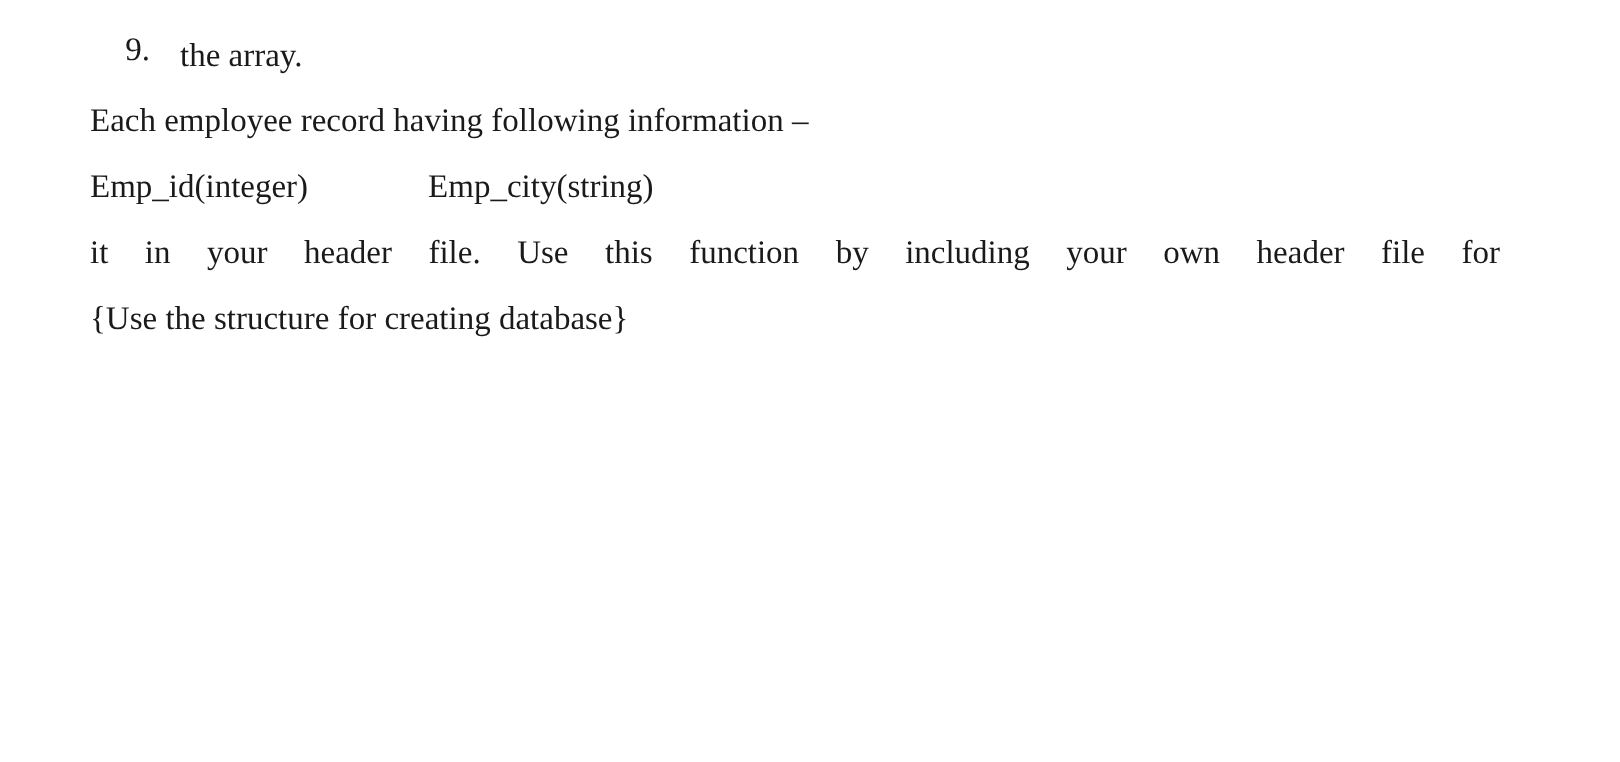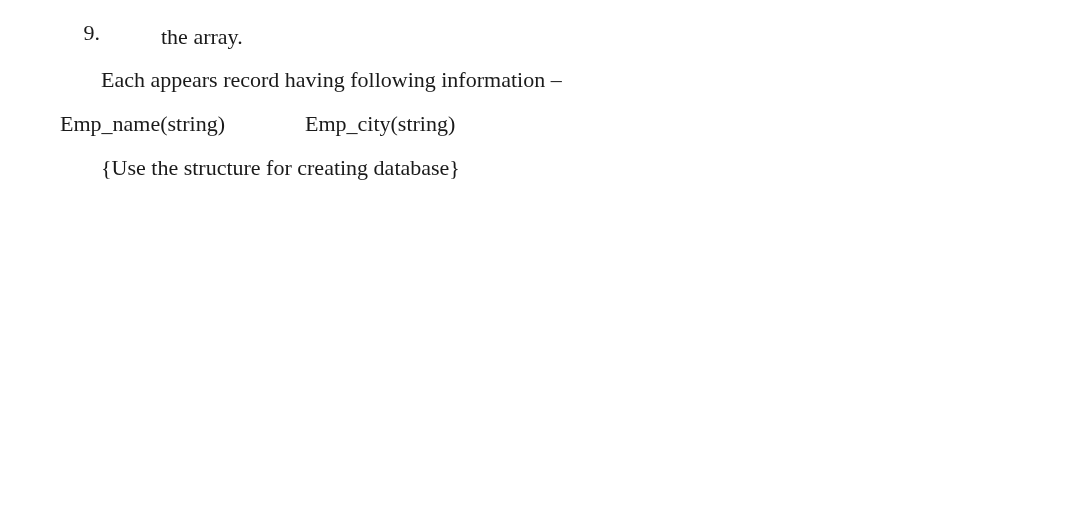--- a/index.html
+++ b/index.html
@@ -41,35 +41,35 @@
     .bold {
       font-weight: normal;
     }
     .justify-line {
       text-align: justify;
       text-align-last: justify;
     }
     .justify-normal {
       text-align: justify;
       text-align-last: left;
-      margin-left: 41px;
     }
   </style>
 </head>
 <body>
 
 <div class="item">
   <div class="num">9.</div>
   <div class="content">
     <div class="justify-normal">the array.</div>
   </div>
 </div>
 
 <div class="item">
   <div class="content spaced-block">
-    <div class="justify-normal">Each appears record having following information –</div>
+    <div class="justify-normal">Each employee record having following information –</div>
     <div class="fields">
-      <span>Emp_name(string)</span>
+      <span>Emp_id(integer)</span>
       <span>Emp_city(string)</span>
     </div>
+    <div class="justify-line">it in your header file. Use this function by including your own header file for</div>
     <div class="bold justify-normal">{Use the structure for creating database}</div>
   </div>
 </div>
 
 </body></html>

